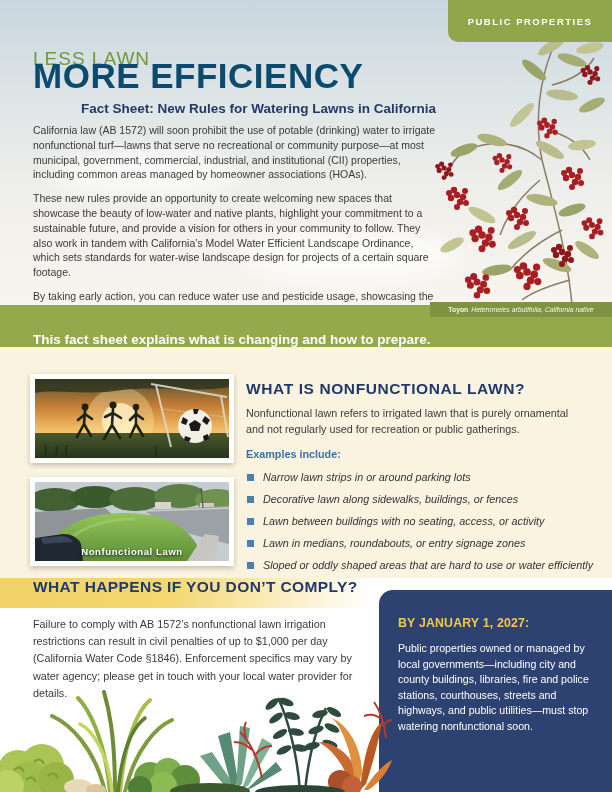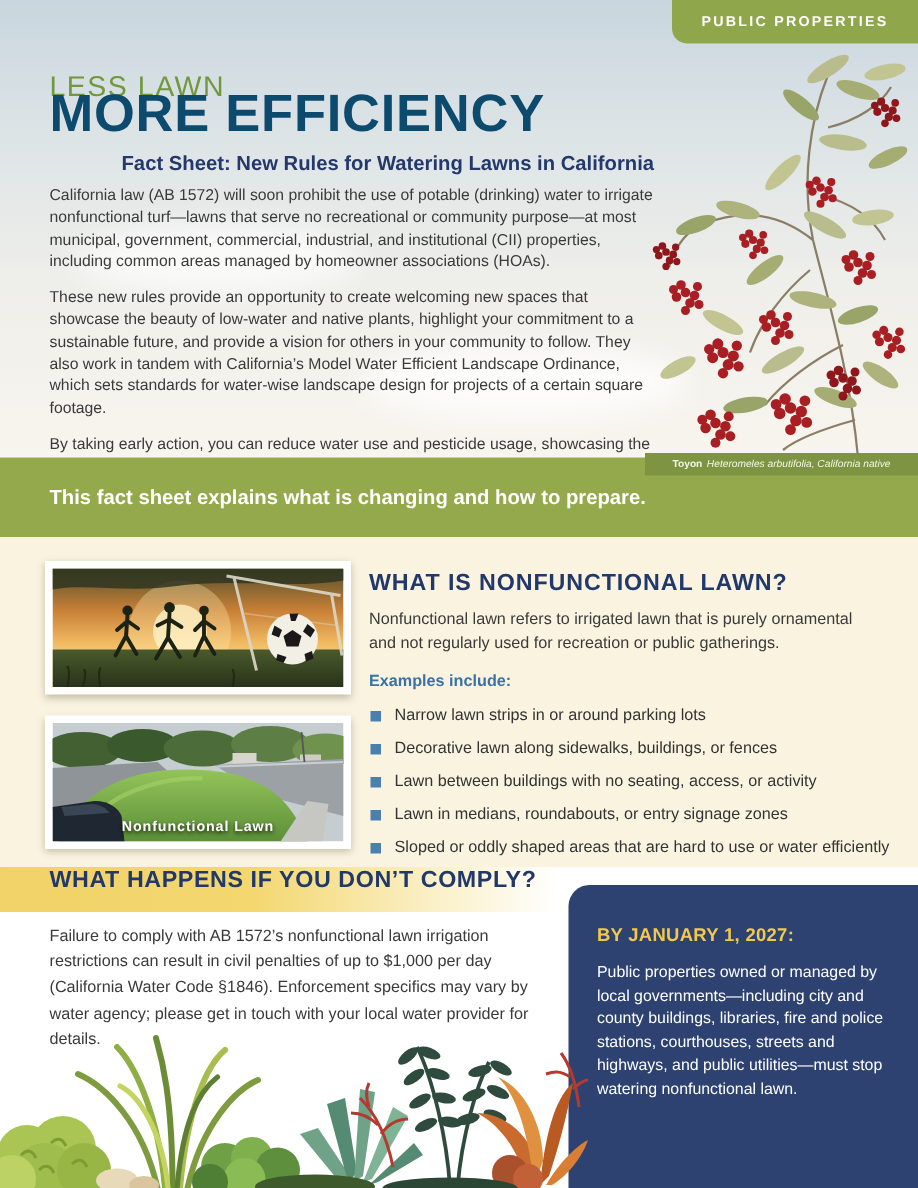--- a/index.html
+++ b/index.html
@@ -7,55 +7,55 @@
         font-family:"Liberation Sans","DejaVu Sans",sans-serif;-webkit-font-smoothing:antialiased;}
 
   
   .sky{position:absolute;left:0;top:0;width:612px;height:305px;
        background:linear-gradient(180deg,#c9d6df 0%,#dde4e6 30%,#eeeeea 60%,#f8f5ee 100%);}
   .cloud{position:absolute;background:rgba(255,255,255,.75);border-radius:50%;filter:blur(10px);}
   .cloud.c1{left:50px;top:150px;width:190px;height:44px;}
   .cloud.c2{left:240px;top:230px;width:220px;height:50px;}
   .toyon-photo{position:absolute;right:0;top:0;width:190px;height:305px;}
 
-  .badge{position:absolute;top:0;right:0;width:164px;height:29px;background:#8fa74a;
+  .badge{position:absolute;top:0;right:0;width:164px;height:42px;background:#8fa74a;
          border-bottom-left-radius:10px;display:flex;align-items:center;justify-content:center;}
   .badge span{color:#fff;font-weight:bold;font-size:9.5px;letter-spacing:1.5px;}
 
   .title1{position:absolute;left:33px;top:28px;font-size:19px;font-weight:normal;color:#71983c;letter-spacing:1px;margin-top:20px;}
   .title2{position:absolute;left:33px;top:56px;font-size:35px;font-weight:bold;color:#0c4a6e;letter-spacing:.5px;}
   .subtitle{position:absolute;left:33px;top:101px;font-size:13.5px;font-weight:bold;color:#24386b;padding-left:48px;}
   .intro-copy{position:absolute;left:33px;top:123px;width:408px;font-size:10.5px;line-height:14.8px;color:#3a3a3a;}
   .intro-copy p{margin:0 0 9px 0;}
 
   
   .photo-caption{position:absolute;left:430px;top:302px;width:182px;height:15px;background:#7e9442;
                  color:#f4f7e9;font-size:6.8px;display:flex;align-items:center;justify-content:center;z-index:3;}
   .photo-caption .cap-bold{font-weight:bold;margin-right:3px;}
   .photo-caption .cap-italic{font-style:italic;}
-  .banner{position:absolute;left:0;top:305px;width:612px;height:53px;background:#93a94c;z-index:2;
-          display:flex;align-items:center;}
+  .banner{position:absolute;left:0;top:305px;width:612px;height:42px;background:#93a94c;z-index:2;
+          display:flex;align-items:flex-end;}
   .banner span{margin-left:33px;color:#fff;font-weight:bold;font-size:13.5px;}
 
   
   .cream{position:absolute;left:0;top:347px;width:612px;height:231px;background:#faf3e0;}
 
   .photo-card{position:absolute;left:30px;width:194px;height:79px;background:#fff;padding:5px;
               box-shadow:0 2px 5px rgba(90,80,50,.35);}
   .photo-card.card1{top:374px;}
   .photo-card.card2{top:477px;}
   .photo-card svg{display:block;width:194px;height:79px;}
   .photo-label{position:absolute;left:0;right:0;bottom:9px;text-align:center;color:#fff;font-weight:bold;
                font-size:9.5px;letter-spacing:.6px;text-shadow:0 1px 3px rgba(0,0,0,.85);}
 
   .nf-col{position:absolute;left:246px;top:380px;width:348px;}
   .nf-heading{font-size:15.5px;font-weight:bold;color:#21386b;letter-spacing:.6px;}
   .nf-intro{margin-top:7px;font-size:10.8px;line-height:16px;color:#3a3a3a;width:330px;}
   .nf-examples{margin-top:11px;font-size:10.8px;font-weight:bold;color:#3a72a5;}
-  .nf-list{list-style:none;margin:6px 0 0 0;padding:0;}
+  .nf-list{list-style:none;margin:6px 0 0 0;padding:0;font-style:italic;}
   .nf-list li{display:flex;align-items:flex-start;padding:5px 0;font-size:10.8px;color:#333;}
   .sq{flex:0 0 auto;width:7px;height:7px;background:#4a80ae;margin:3px 9px 0 1px;}
 
   
   .hl-band{position:absolute;left:0;top:578px;width:372px;height:30px;
            background:linear-gradient(90deg,#f1d269 0%,#f3d76f 45%,rgba(246,224,140,.55) 75%,rgba(250,240,205,0) 100%);
            display:flex;align-items:flex-start;}
   .hl-band span{margin-left:33px;font-size:15.5px;font-weight:bold;color:#21386b;letter-spacing:.4px;}
   .comply-body{position:absolute;left:33px;top:616px;width:338px;font-size:10.8px;line-height:17.2px;color:#3a3a3a;}
 
@@ -269,21 +269,21 @@
     </ul>
   </div>
 
   <div class="hl-band">
     <span>WHAT HAPPENS IF YOU DON’T COMPLY?</span>
   </div>
   <div class="comply-body">Failure to comply with AB 1572’s nonfunctional lawn irrigation restrictions can result in civil penalties of up to $1,000 per day (California Water Code §1846). Enforcement specifics may vary by water agency; please get in touch with your local water provider for details.</div>
 
   <div class="deadline">
     <div class="deadline-h">BY JANUARY 1, 2027:</div>
-    <div class="deadline-b">Public properties owned or managed by local governments—including city and county buildings, libraries, fire and police stations, courthouses, streets and highways, and public utilities—must stop watering nonfunctional lawn.</div>
+    <div class="deadline-b">Public properties owned or managed by local governments—including city and county buildings, libraries, fire and police stations, courthouses, streets and highways, and public utilities—must stop watering nonfunctional soon.</div>
   </div>
 
   <svg class="footer-plants" viewBox="0 0 392 112">
     <g stroke-linecap="round" fill="none">
       <path d="M105,112 C95,68 70,44 52,36" stroke="#7e9c3f" stroke-width="4"></path>
       <path d="M110,112 C105,58 88,28 78,18" stroke="#8fae44" stroke-width="4"></path>
       <path d="M115,112 C115,52 108,26 104,12" stroke="#6d8c36" stroke-width="4"></path>
       <path d="M120,112 C125,58 138,30 150,20" stroke="#a7bd4e" stroke-width="4"></path>
       <path d="M125,112 C135,68 158,46 172,40" stroke="#7e9c3f" stroke-width="4"></path>
       <path d="M112,112 C108,72 92,50 80,44" stroke="#c4d45e" stroke-width="3.5"></path>

